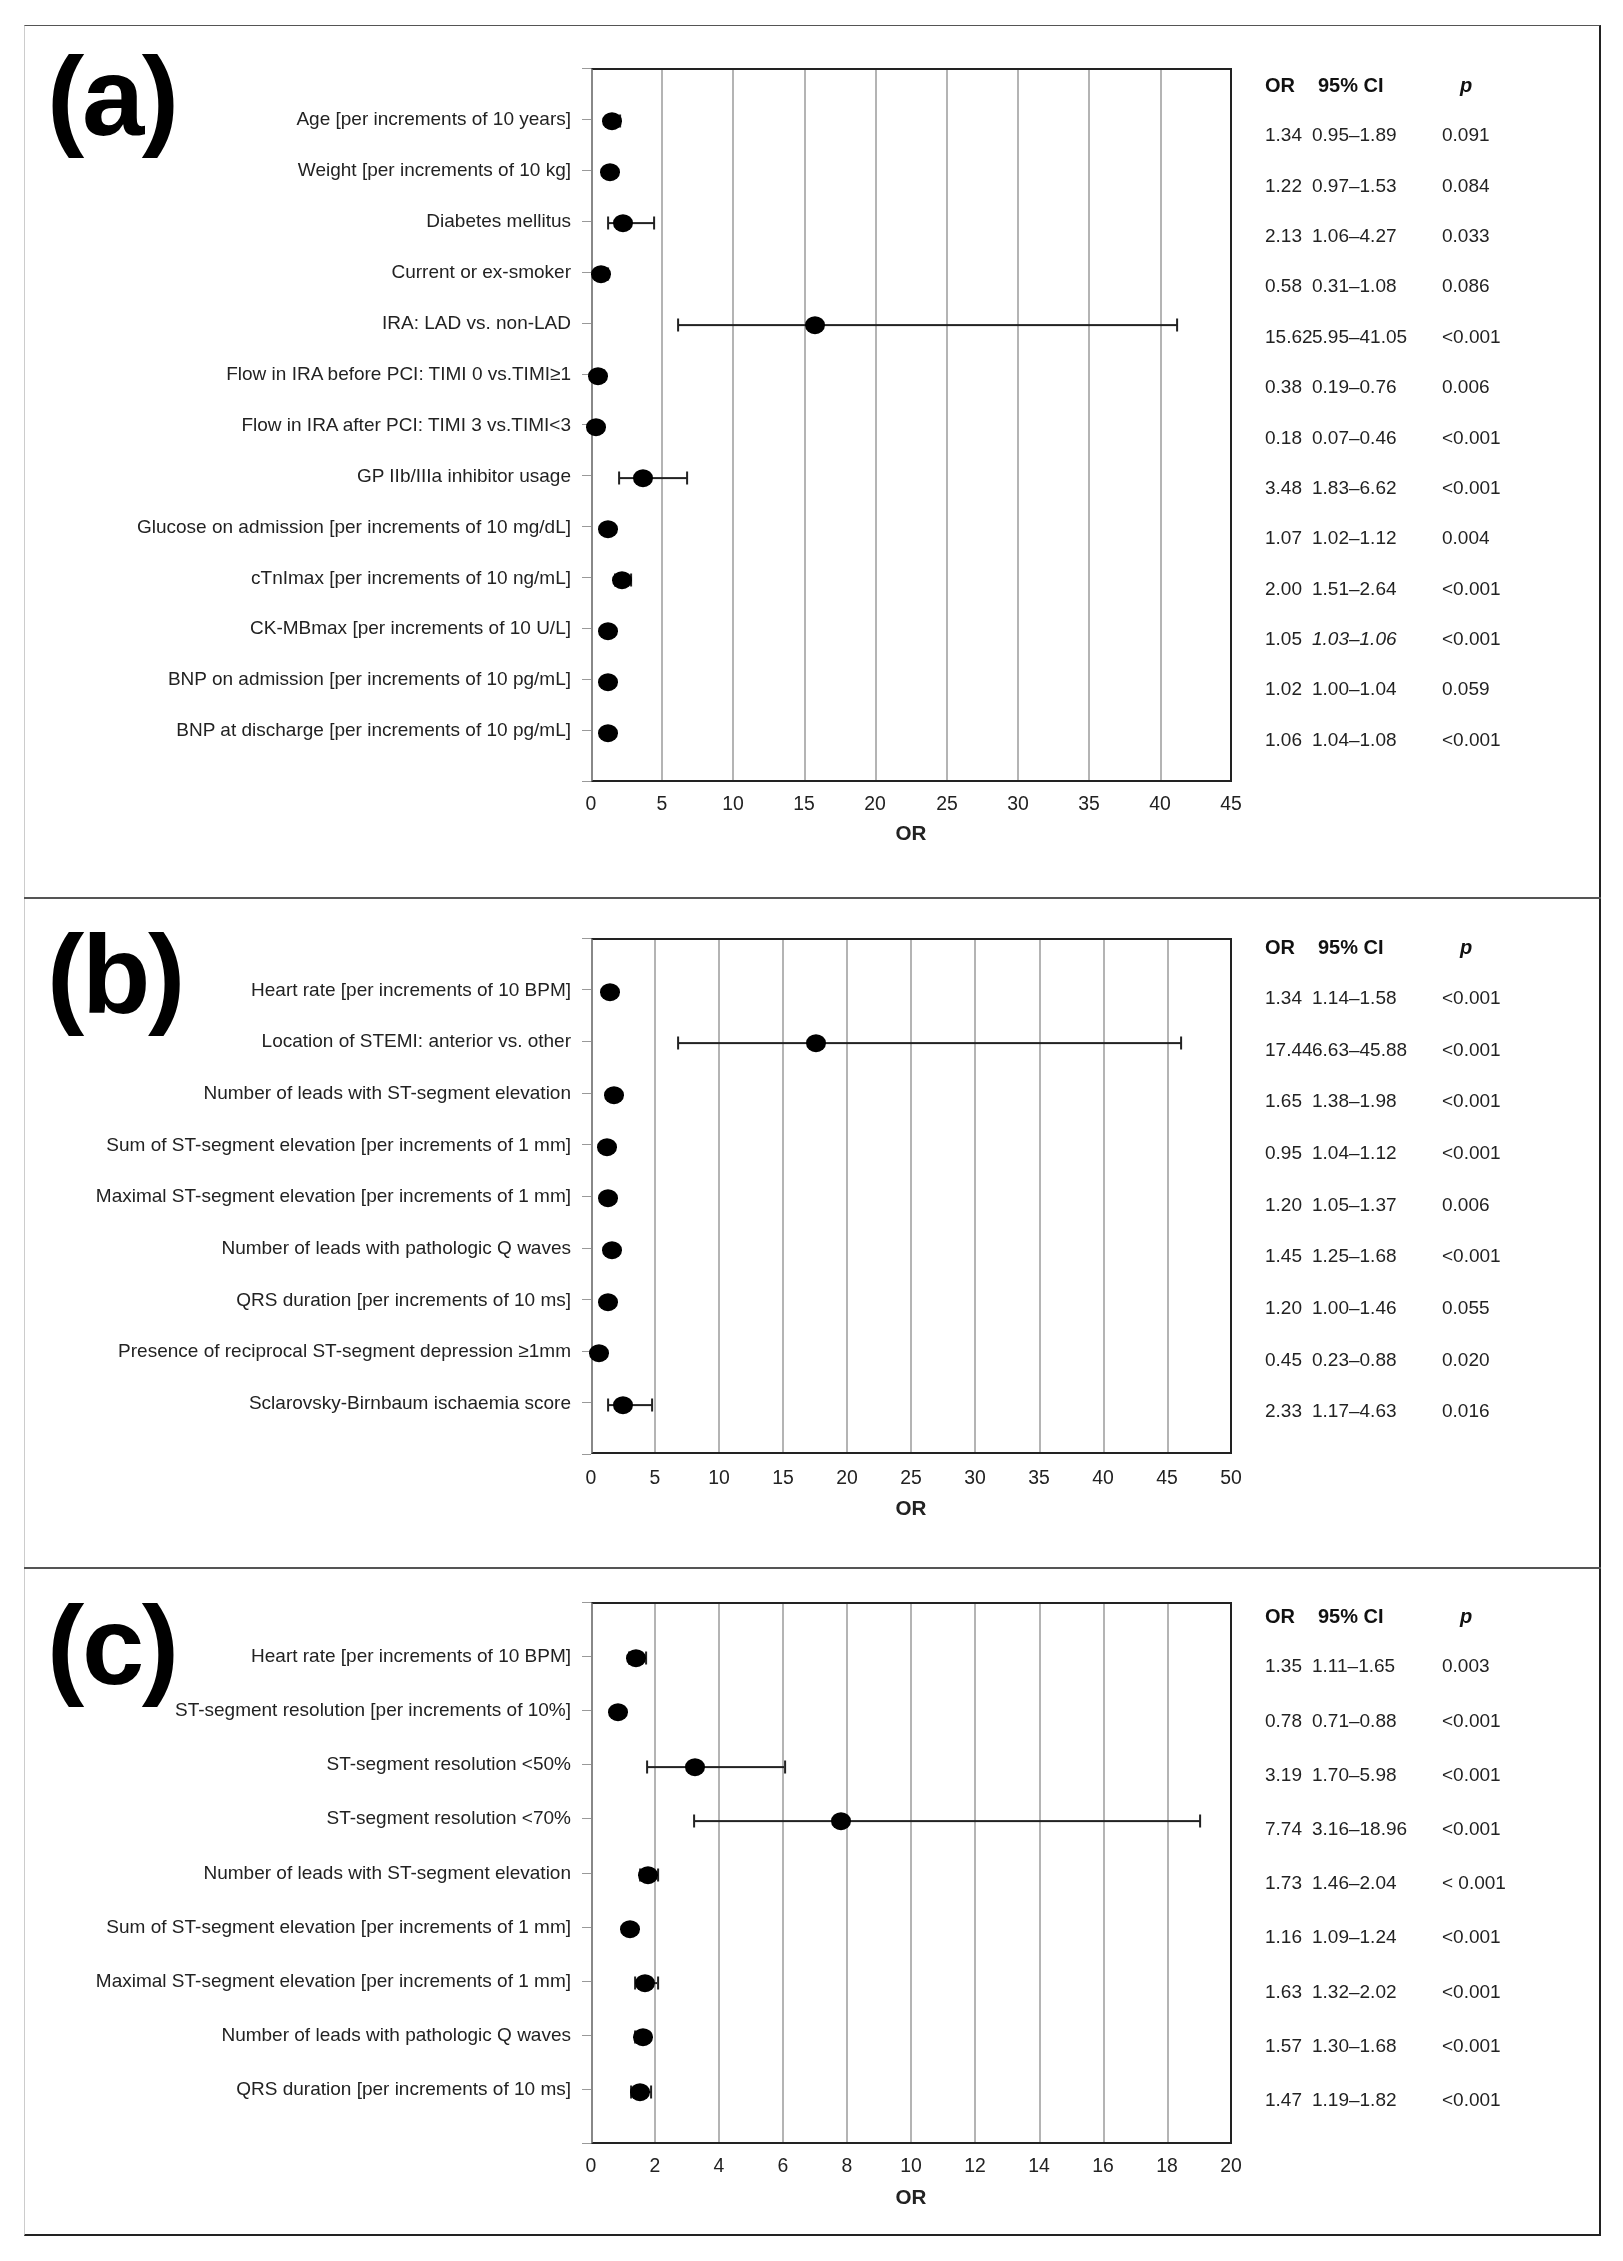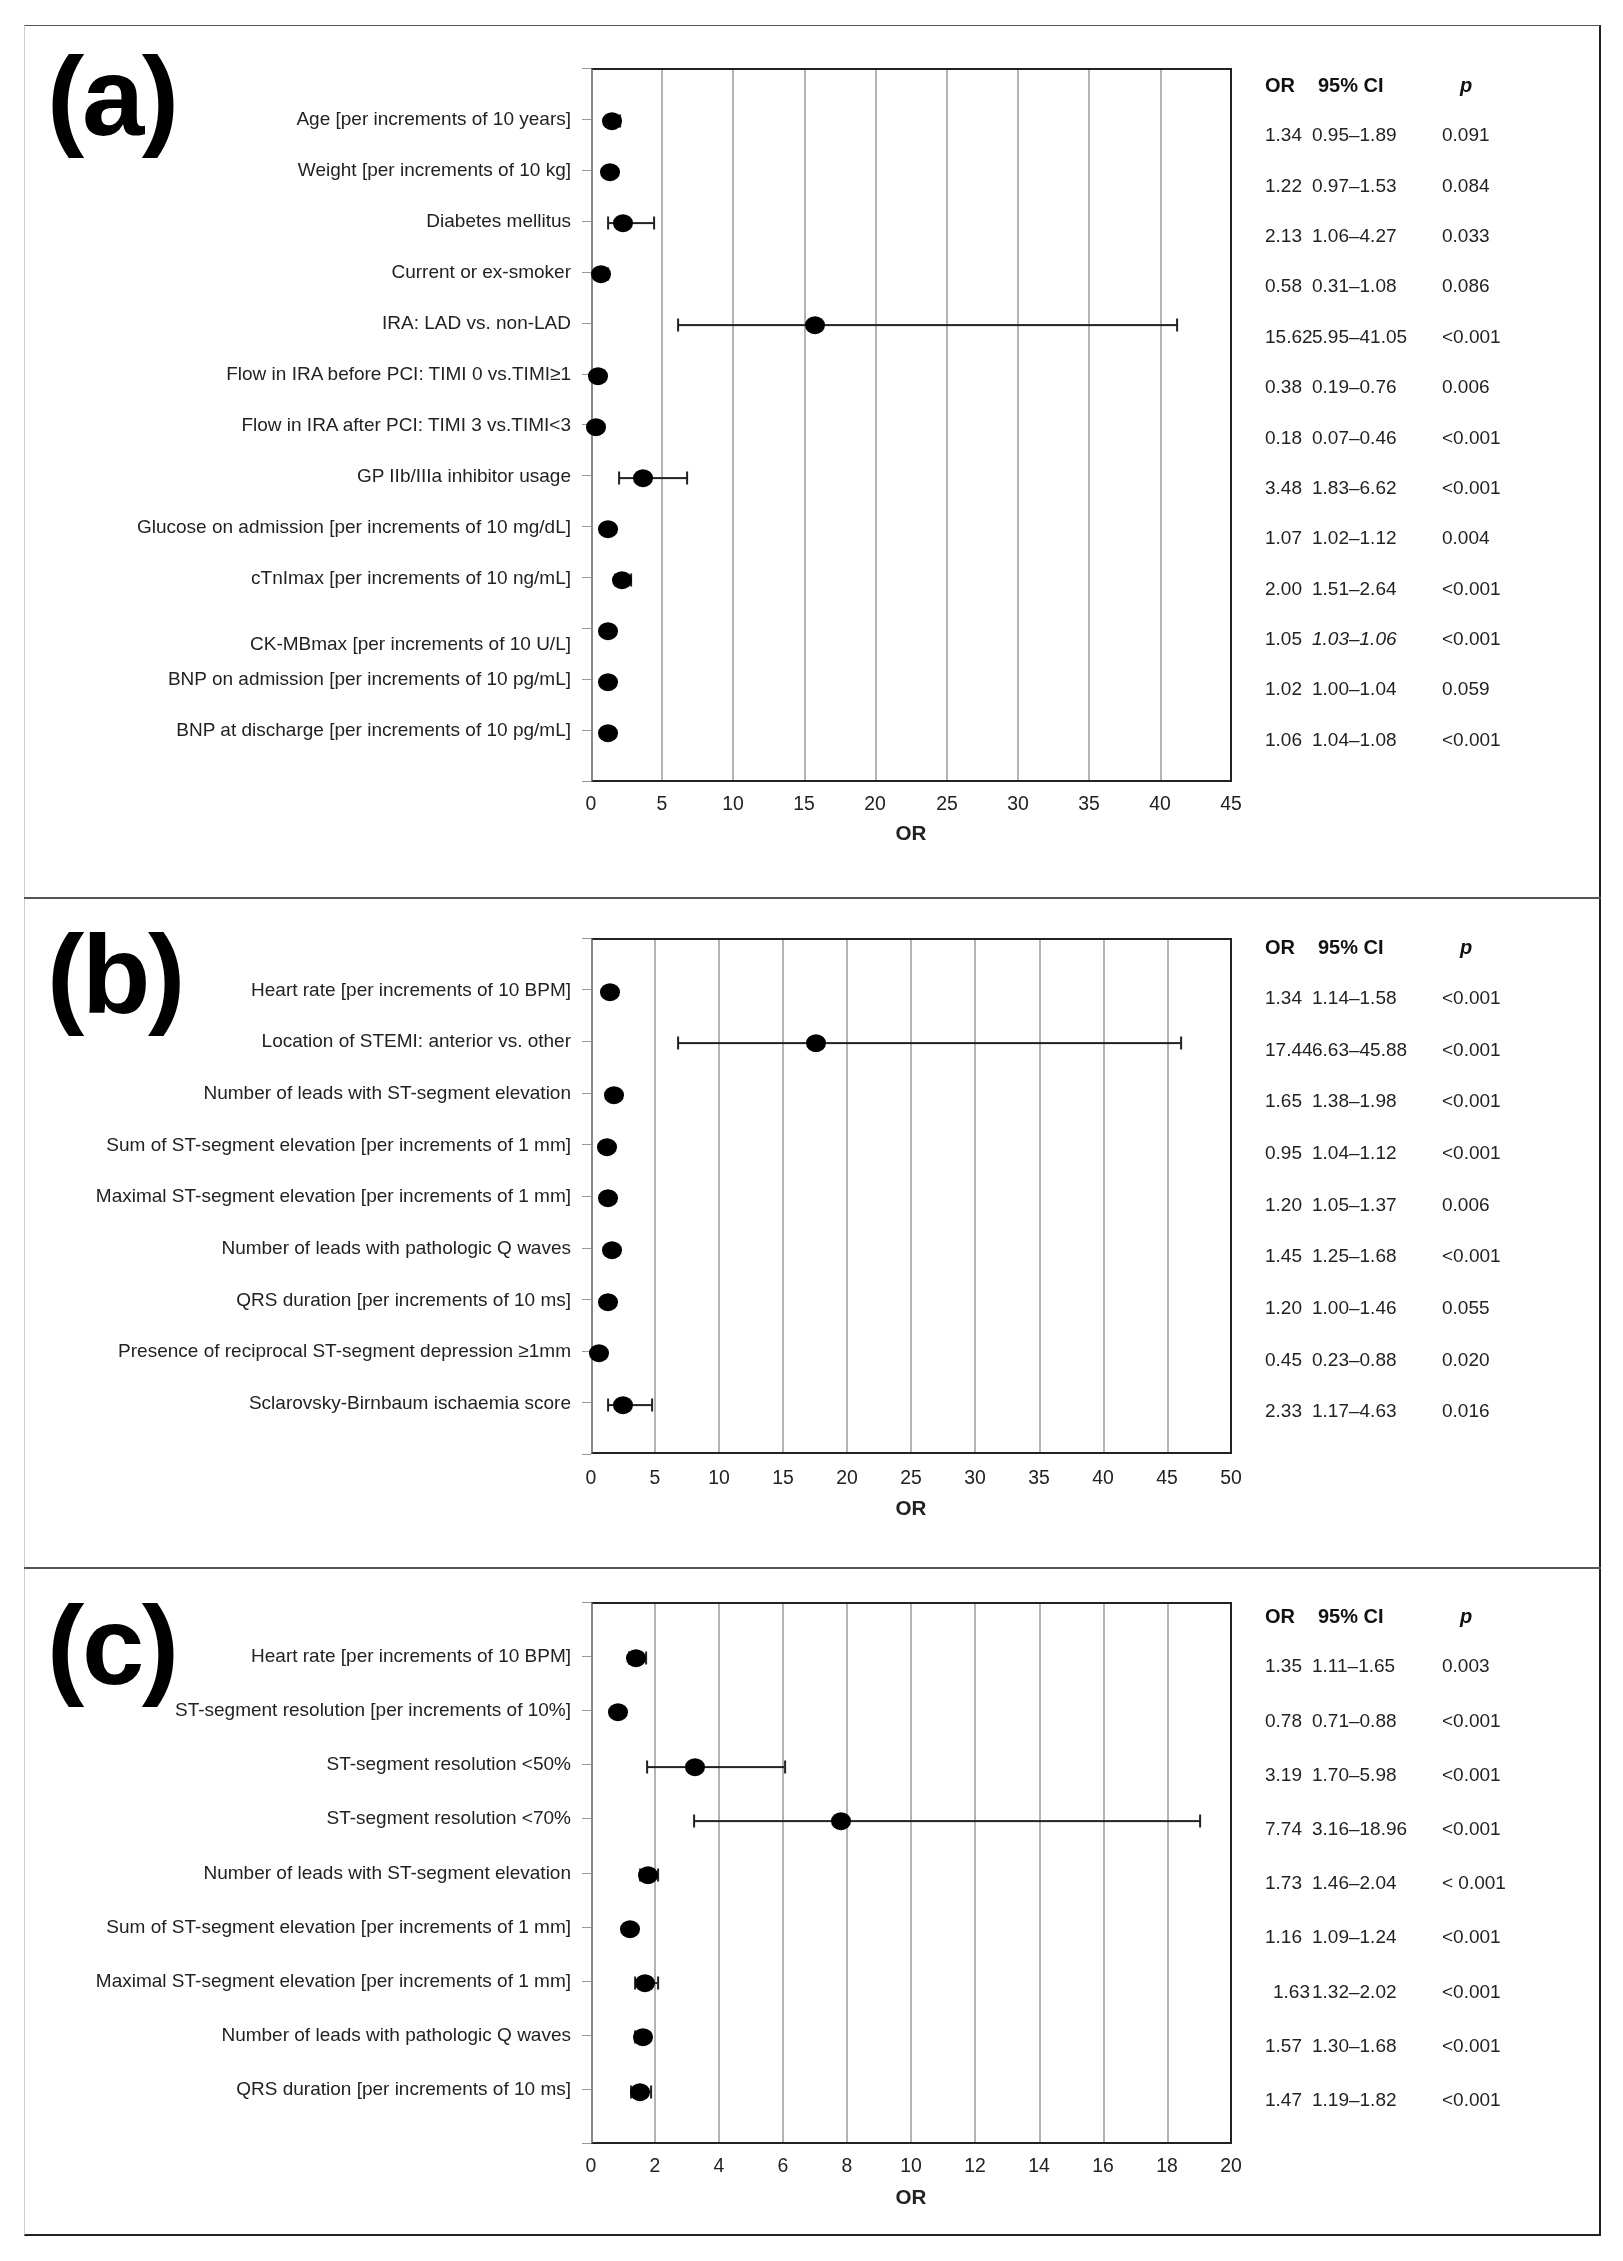--- a/index.html
+++ b/index.html
@@ -171,21 +171,21 @@
 <div class="tbl-cell" style="left: 1312px; top: 488px;">1.83–6.62</div>
 <div class="tbl-cell" style="left: 1442px; top: 488px;">&lt;0.001</div>
 <div class="row-label" style="top: 527px;">Glucose on admission [per increments of 10 mg/dL]</div>
 <div class="tbl-cell" style="left: 1265px; top: 538px;">1.07</div>
 <div class="tbl-cell" style="left: 1312px; top: 538px;">1.02–1.12</div>
 <div class="tbl-cell" style="left: 1442px; top: 538px;">0.004</div>
 <div class="row-label" style="top: 578px;">cTnImax [per increments of 10 ng/mL]</div>
 <div class="tbl-cell" style="left: 1265px; top: 589px;">2.00</div>
 <div class="tbl-cell" style="left: 1312px; top: 589px;">1.51–2.64</div>
 <div class="tbl-cell" style="left: 1442px; top: 589px;">&lt;0.001</div>
-<div class="row-label" style="top: 644px;">CK-MBmax [per increments of 10 U/L]</div>
+<div class="row-label" style="top: 628px;">CK-MBmax [per increments of 10 U/L]</div>
 <div class="tbl-cell" style="left: 1265px; top: 639px;">1.05</div>
 <div class="tbl-cell" style="left: 1312px; top: 639px; font-style: italic;">1.03–1.06</div>
 <div class="tbl-cell" style="left: 1442px; top: 639px;">&lt;0.001</div>
 <div class="row-label" style="top: 679px;">BNP on admission [per increments of 10 pg/mL]</div>
 <div class="tbl-cell" style="left: 1265px; top: 689px;">1.02</div>
 <div class="tbl-cell" style="left: 1312px; top: 689px;">1.00–1.04</div>
 <div class="tbl-cell" style="left: 1442px; top: 689px;">0.059</div>
 <div class="row-label" style="top: 730px;">BNP at discharge [per increments of 10 pg/mL]</div>
 <div class="tbl-cell" style="left: 1265px; top: 740px; text-align: center;">1.06</div>
 <div class="tbl-cell" style="left: 1312px; top: 740px;">1.04–1.08</div>
@@ -392,21 +392,21 @@
 <div class="tbl-cell" style="left: 1442px; top: 1829px;">&lt;0.001</div>
 <div class="row-label" style="top: 1873px;">Number of leads with ST-segment elevation</div>
 <div class="tbl-cell" style="left: 1265px; top: 1883px;">1.73</div>
 <div class="tbl-cell" style="left: 1312px; top: 1883px;">1.46–2.04</div>
 <div class="tbl-cell" style="left: 1442px; top: 1883px;">&lt; 0.001</div>
 <div class="row-label" style="top: 1927px;">Sum of ST-segment elevation [per increments of 1 mm]</div>
 <div class="tbl-cell" style="left: 1265px; top: 1937px;">1.16</div>
 <div class="tbl-cell" style="left: 1312px; top: 1937px;">1.09–1.24</div>
 <div class="tbl-cell" style="left: 1442px; top: 1937px;">&lt;0.001</div>
 <div class="row-label" style="top: 1981px;">Maximal ST-segment elevation [per increments of 1 mm]</div>
-<div class="tbl-cell" style="left: 1265px; top: 1992px; margin-left: 8px;">1.63</div>
+<div class="tbl-cell" style="left: 1265px; top: 1992px;">1.63</div>
 <div class="tbl-cell" style="left: 1312px; top: 1992px;">1.32–2.02</div>
 <div class="tbl-cell" style="left: 1442px; top: 1992px;">&lt;0.001</div>
 <div class="row-label" style="top: 2035px;">Number of leads with pathologic Q waves</div>
 <div class="tbl-cell" style="left: 1265px; top: 2046px;">1.57</div>
 <div class="tbl-cell" style="left: 1312px; top: 2046px;">1.30–1.68</div>
 <div class="tbl-cell" style="left: 1442px; top: 2046px;">&lt;0.001</div>
 <div class="row-label" style="top: 2089px;">QRS duration [per increments of 10 ms]</div>
 <div class="tbl-cell" style="left: 1265px; top: 2100px;">1.47</div>
 <div class="tbl-cell" style="left: 1312px; top: 2100px;">1.19–1.82</div>
 <div class="tbl-cell" style="left: 1442px; top: 2100px;">&lt;0.001</div>

